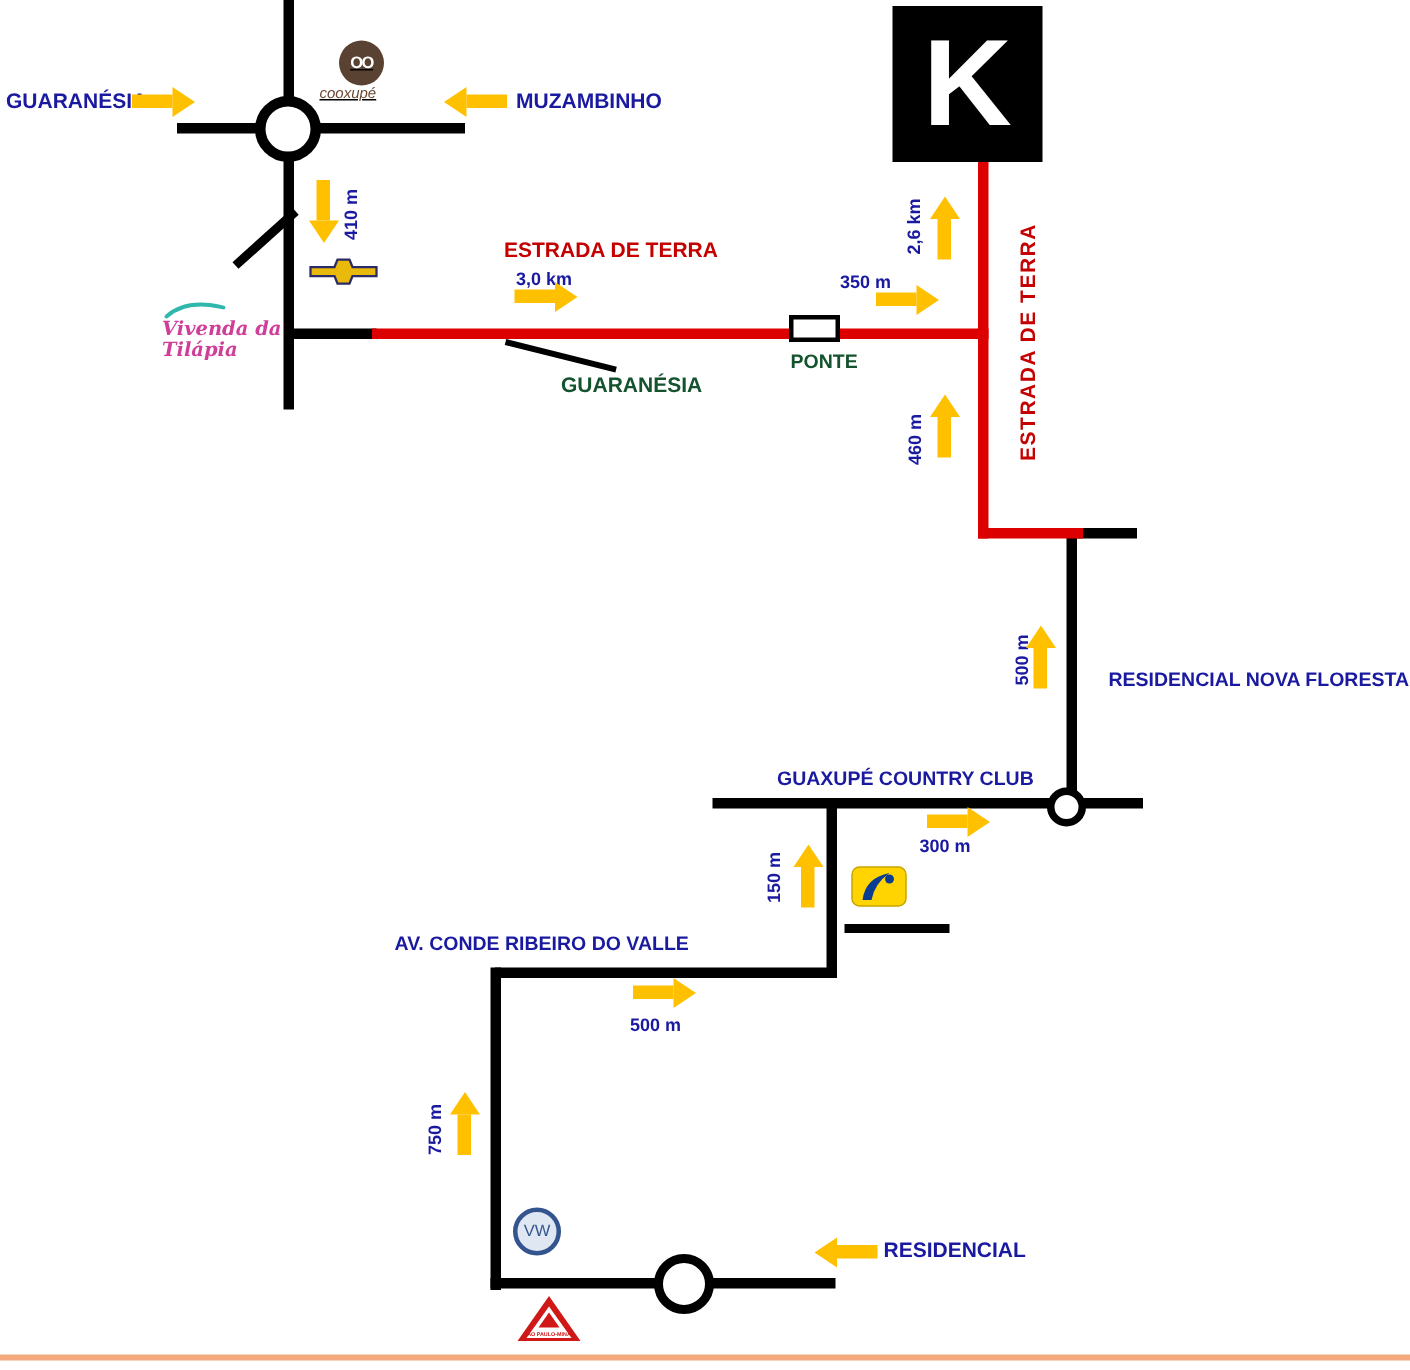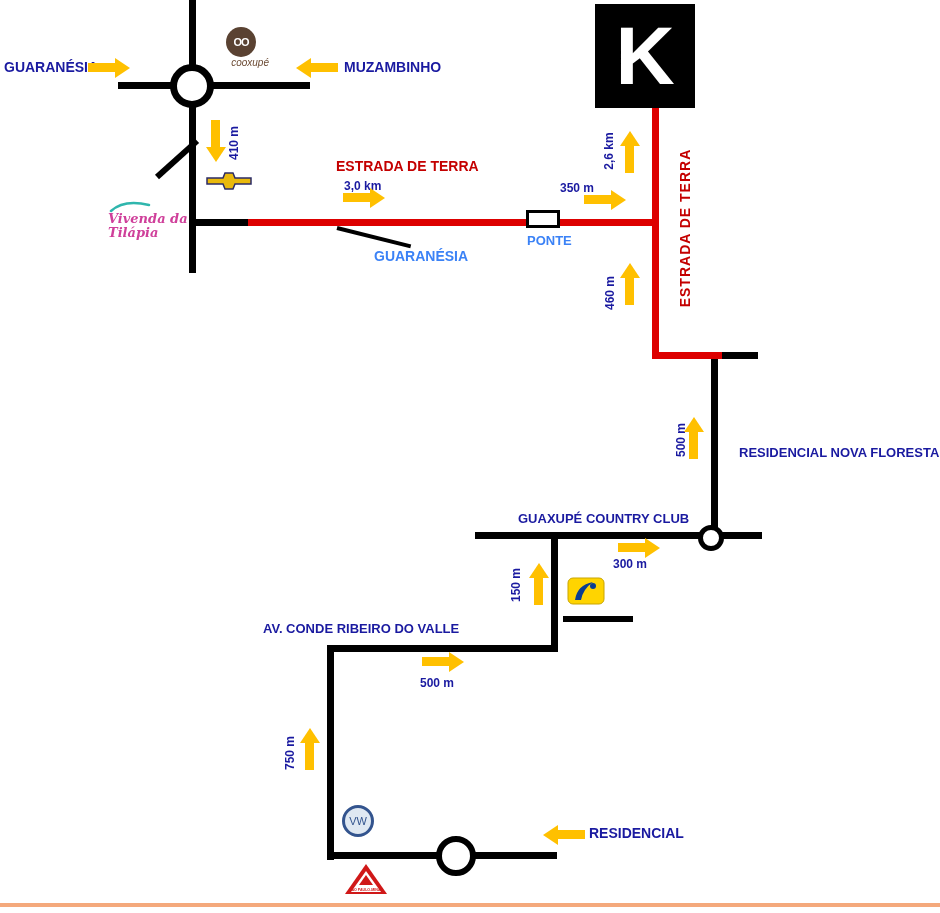--- a/index.html
+++ b/index.html
@@ -14,21 +14,21 @@
   .pointer { position:absolute; background:#000000; }
   
   .node { position:absolute; background:#ffffff; border:6px solid #000; border-radius:50%; box-sizing:border-box; }
   
   .bridge { position:absolute; left:526px; top:210px; width:34px; height:18px;
             background:#ffffff; border:3px solid #000; box-sizing:border-box; z-index:5; }
   
   .lbl { position:absolute; font-weight:bold; font-size:14px; color:#1a1aa0; white-space:nowrap; }
   .lbl.sm { font-size:12px; }
   .lbl.red { color:#c40000; }
-  .lbl.black { color:#3b82f6; }
+  .lbl.black { color:#14532d; }
   .vlbl { position:absolute; font-weight:bold; font-size:12px; color:#1a1aa0; white-space:nowrap;
           transform:translate(-50%,-50%) rotate(-90deg); }
   .vlbl.red { color:#c40000; font-size:14px; letter-spacing:1px; }
   
   .ar { position:absolute; background:#ffc000; z-index:6; }
   .ar-r { width:27px; height:9px; }
   .ar-r::after { content:""; position:absolute; left:100%; top:50%; transform:translateY(-50%);
                  width:0; height:0; border-left:15px solid #ffc000;
                  border-top:10px solid transparent; border-bottom:10px solid transparent; }
   .ar-l { width:27px; height:9px; }
@@ -37,21 +37,21 @@
                   border-top:10px solid transparent; border-bottom:10px solid transparent; }
   .ar-u { width:9px; height:27px; }
   .ar-u::before { content:""; position:absolute; bottom:100%; left:50%; transform:translateX(-50%);
                   width:0; height:0; border-bottom:15px solid #ffc000;
                   border-left:10px solid transparent; border-right:10px solid transparent; }
   .ar-d { width:9px; height:27px; }
   .ar-d::after { content:""; position:absolute; top:100%; left:50%; transform:translateX(-50%);
                  width:0; height:0; border-top:15px solid #ffc000;
                  border-left:10px solid transparent; border-right:10px solid transparent; }
   
-  .cooxupe { position:absolute; width:56px; text-align:right; }
+  .cooxupe { position:absolute; width:56px; text-align:left;text-decoration:underline; }
   .coox-circle { width:30px; height:30px; border-radius:50%; background:#5a4232; color:#fff;
                  display:flex; align-items:center; justify-content:center;
                  font-size:11px; font-weight:bold; margin:0 auto; letter-spacing:-1px; }
   .coox-text { color:#6b4a33; font-size:10px; font-style:italic; }
   .vivenda { position:absolute; width:90px; text-align:left; }
   .viv-text { font-family:"DejaVu Serif", serif; font-style:italic; font-weight:bold;
               color:#cf3f9a; font-size:13px; margin-top:-5px; line-height:1.05; }
   .klogo { position:absolute; left:595px; top:4px; width:100px; height:104px; background:#000;
            display:flex; align-items:center; justify-content:center; z-index:4; }
   .kletter { color:#fff; font-size:82px; font-weight:bold; line-height:1; }

